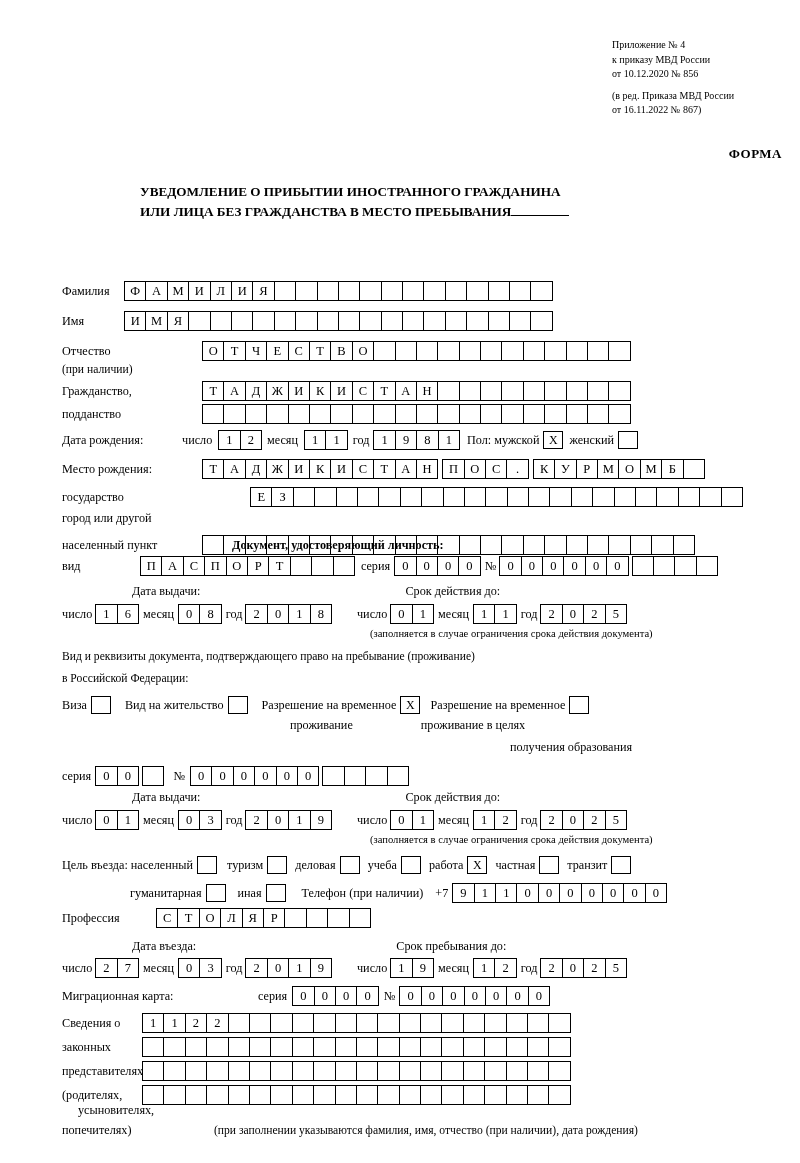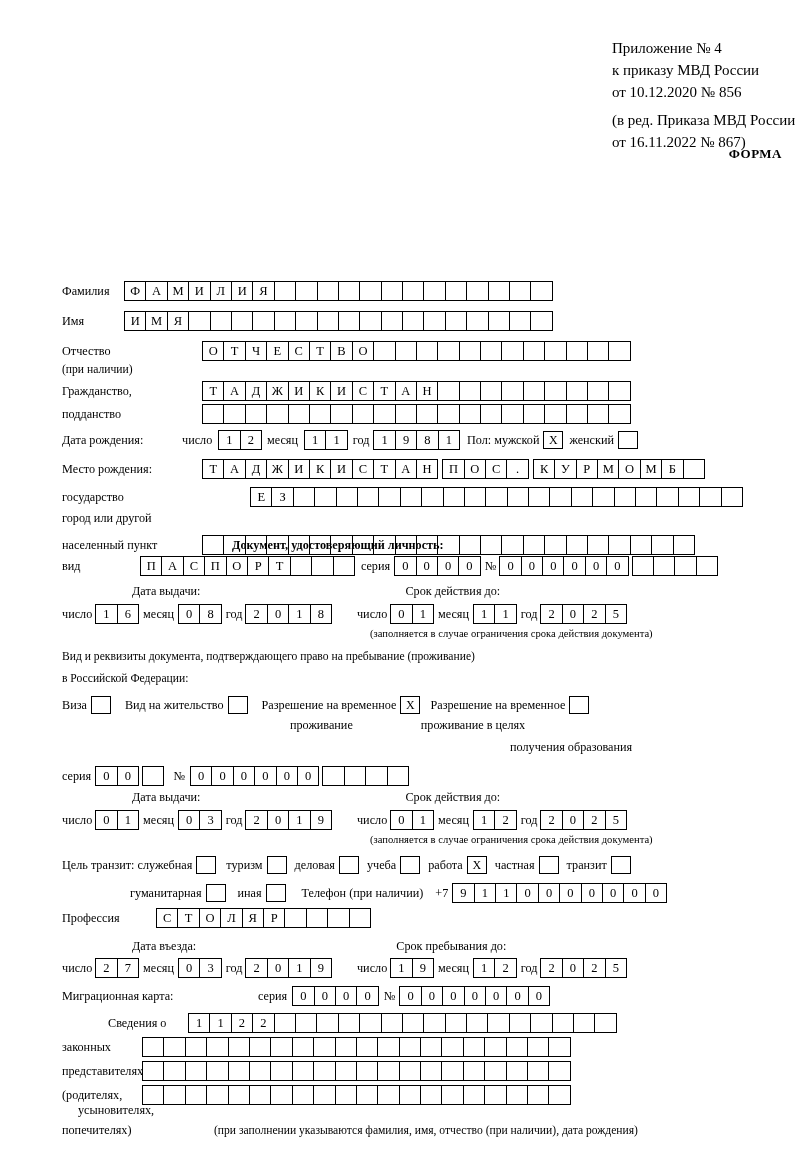--- a/index.html
+++ b/index.html
@@ -9,21 +9,21 @@
     font-family:"Liberation Serif", serif;
     color:#000;
     position:relative;
     overflow:hidden;
   }
   .page { position:relative; width:800px; height:1163px; padding:0; }
 
   
   .hdr {
     position:absolute; left:612px; top:38px; width:180px;
-    font-size:15px; line-height:1.45;
+    font-size:10px; line-height:1.45;
   }
   .hdr .l { white-space:nowrap; }
   .hdr .gap { height:7px; }
   .forma {
     position:absolute; right:18px; top:146px;
     font-size:13px; font-weight:bold; letter-spacing:.5px;
   }
 
   .title {
     position:absolute; left:140px; top:182px; width:620px;
@@ -70,20 +70,24 @@
   <div class="hdr">
     <div class="l">Приложение № 4</div>
     <div class="l">к приказу МВД России</div>
     <div class="l">от 10.12.2020 № 856</div>
     <div class="gap"></div>
     <div class="l">(в ред. Приказа МВД России</div>
     <div class="l">от 16.11.2022 № 867)</div>
   </div>
   <div class="forma">ФОРМА</div>
 
+  <div class="title">
+    <div>УВЕДОМЛЕНИЕ О ПРИБЫТИИ ИНОСТРАННОГО ГРАЖДАНИНА</div>
+    <div><span>ИЛИ ЛИЦА БЕЗ ГРАЖДАНСТВА В МЕСТО ПРЕБЫВАНИЯ</span><span class="ul"></span></div>
+  </div>
 
 
   <div id="rows">
       <div class="row" style="left: 62px; top: 281px;">
         <span class="lbl " style="display: inline-block; width: 62px;">Фамилия</span>
         <span class="boxes">
           <span class="cell">Ф</span>
           <span class="cell">А</span>
           <span class="cell">М</span>
           <span class="cell">И</span>
@@ -539,21 +543,21 @@
           <span class="cell">2</span>
           <span class="cell">0</span>
           <span class="cell">2</span>
           <span class="cell">5</span>
         </span>
       </div>
       <div class="row" style="left: 370px; top: 834px;">
         <span class="lbl note">(заполняется в случае ограничения срока действия документа)</span>
       </div>
       <div class="row" style="left: 62px; top: 856px;">
-        <span class="lbl ">Цель транзит: служебная</span>
+        <span class="lbl ">Цель въезда: населенный</span>
         <span class="chk"></span>
         <span style="display: inline-block; width: 6px;"></span>
         <span class="lbl ">туризм</span>
         <span class="chk"></span>
         <span style="display: inline-block; width: 4px;"></span>
         <span class="lbl ">деловая</span>
         <span class="chk"></span>
         <span style="display: inline-block; width: 4px;"></span>
         <span class="lbl ">учеба</span>
         <span class="chk"></span>
@@ -674,21 +678,21 @@
         <span class="boxes">
           <span class="cell">0</span>
           <span class="cell">0</span>
           <span class="cell">0</span>
           <span class="cell">0</span>
           <span class="cell">0</span>
           <span class="cell">0</span>
           <span class="cell">0</span>
         </span>
       </div>
-      <div class="row" style="left: 62px; top: 1013px; margin-left: 46px;">
+      <div class="row" style="left: 62px; top: 1013px;">
         <span class="lbl " style="display: inline-block; width: 80px;">Сведения о</span>
         <span class="boxes">
           <span class="cell">1</span>
           <span class="cell">1</span>
           <span class="cell">2</span>
           <span class="cell">2</span>
           <span class="cell"></span>
           <span class="cell"></span>
           <span class="cell"></span>
           <span class="cell"></span>

